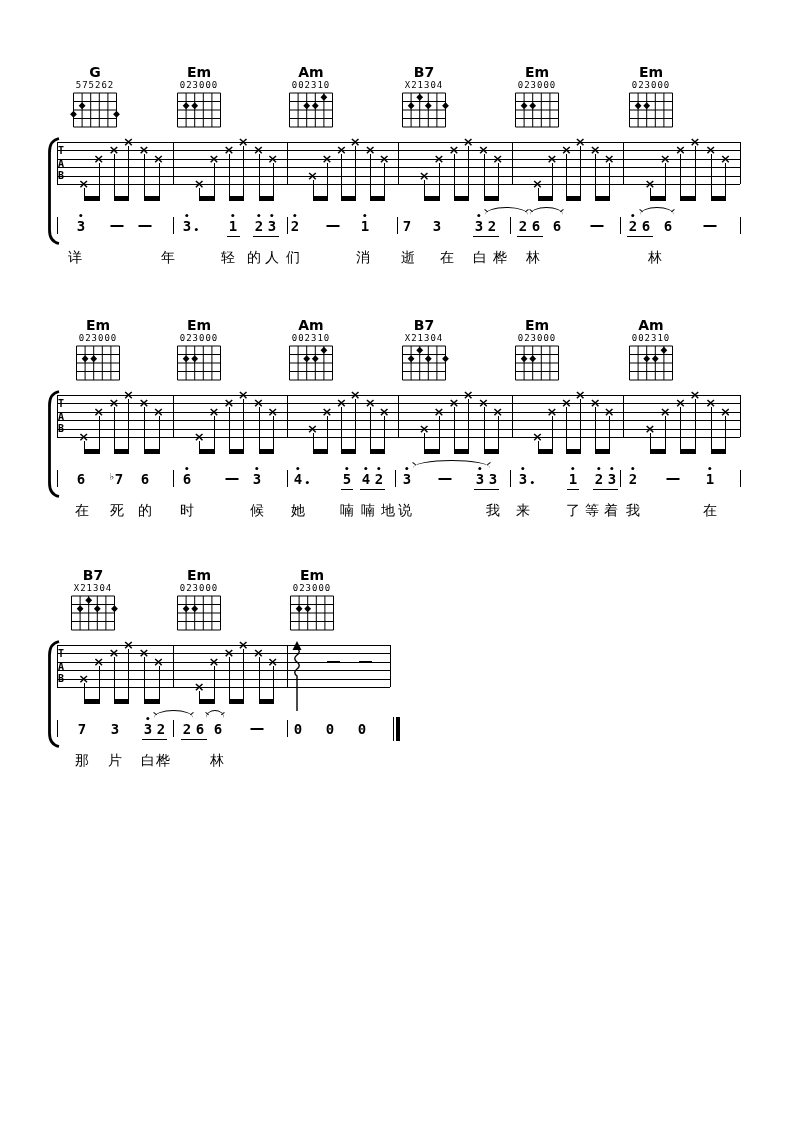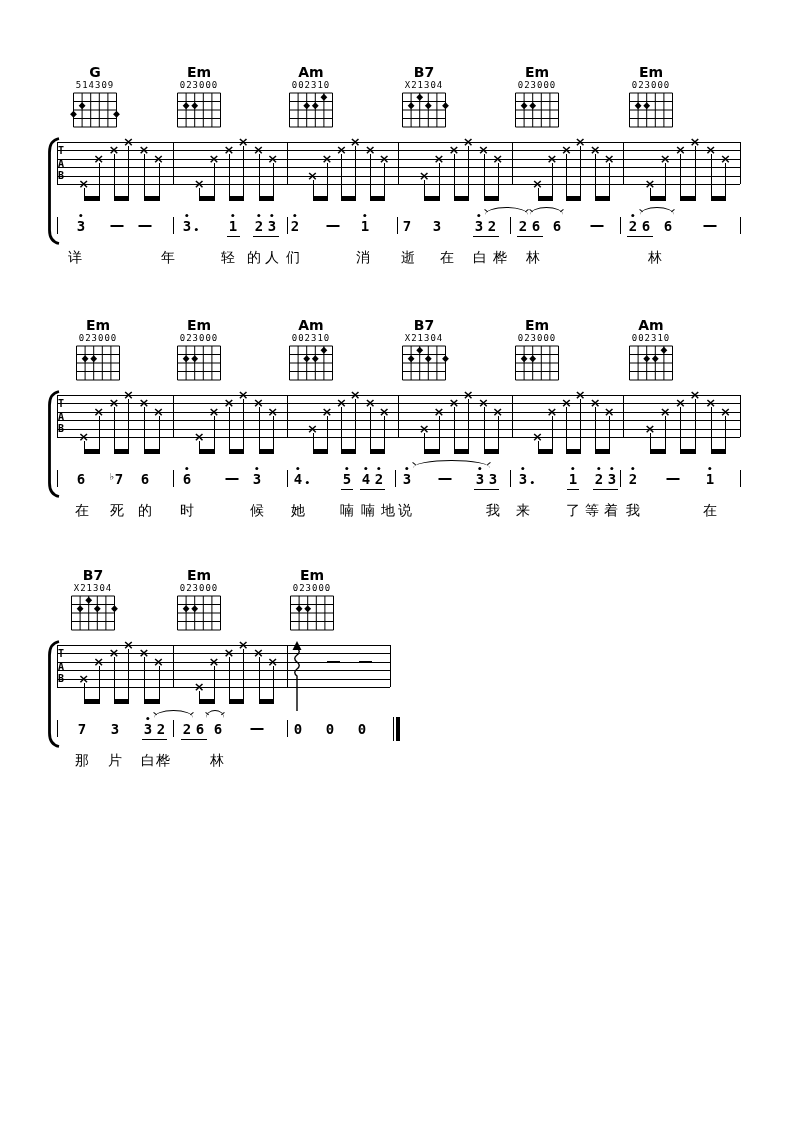--- a/index.html
+++ b/index.html
@@ -31,21 +31,21 @@
   .cname{font:bold 14px "DejaVu Sans",sans-serif;text-align:center;line-height:1.1;}
   .cfing{font:9px "DejaVu Sans Mono",monospace;text-align:center;letter-spacing:1px;line-height:1.2;}
   .cblock{position:absolute;width:52px;}
 </style>
 </head>
 <body>
 
 <div id="page">
     <div class="cblock" style="left: 69px; top: 65px;">
       <div class="cname">G</div>
-      <div class="cfing">514309</div>
+      <div class="cfing">575262</div>
       <svg width="52" height="38" style="display: block; margin: 1px auto 0px;">
         <line x1="4.5" y1="1" x2="4.5" y2="35" stroke="#000" stroke-width="1"></line>
         <line x1="13.1" y1="1" x2="13.1" y2="35" stroke="#000" stroke-width="1"></line>
         <line x1="21.7" y1="1" x2="21.7" y2="35" stroke="#000" stroke-width="1"></line>
         <line x1="30.299999999999997" y1="1" x2="30.299999999999997" y2="35" stroke="#000" stroke-width="1"></line>
         <line x1="38.9" y1="1" x2="38.9" y2="35" stroke="#000" stroke-width="1"></line>
         <line x1="47.5" y1="1" x2="47.5" y2="35" stroke="#000" stroke-width="1"></line>
         <line x1="4.5" y1="1" x2="47.5" y2="1" stroke="#000" stroke-width="1"></line>
         <line x1="4.5" y1="9.5" x2="47.5" y2="9.5" stroke="#000" stroke-width="1"></line>
         <line x1="4.5" y1="18" x2="47.5" y2="18" stroke="#000" stroke-width="1"></line>

